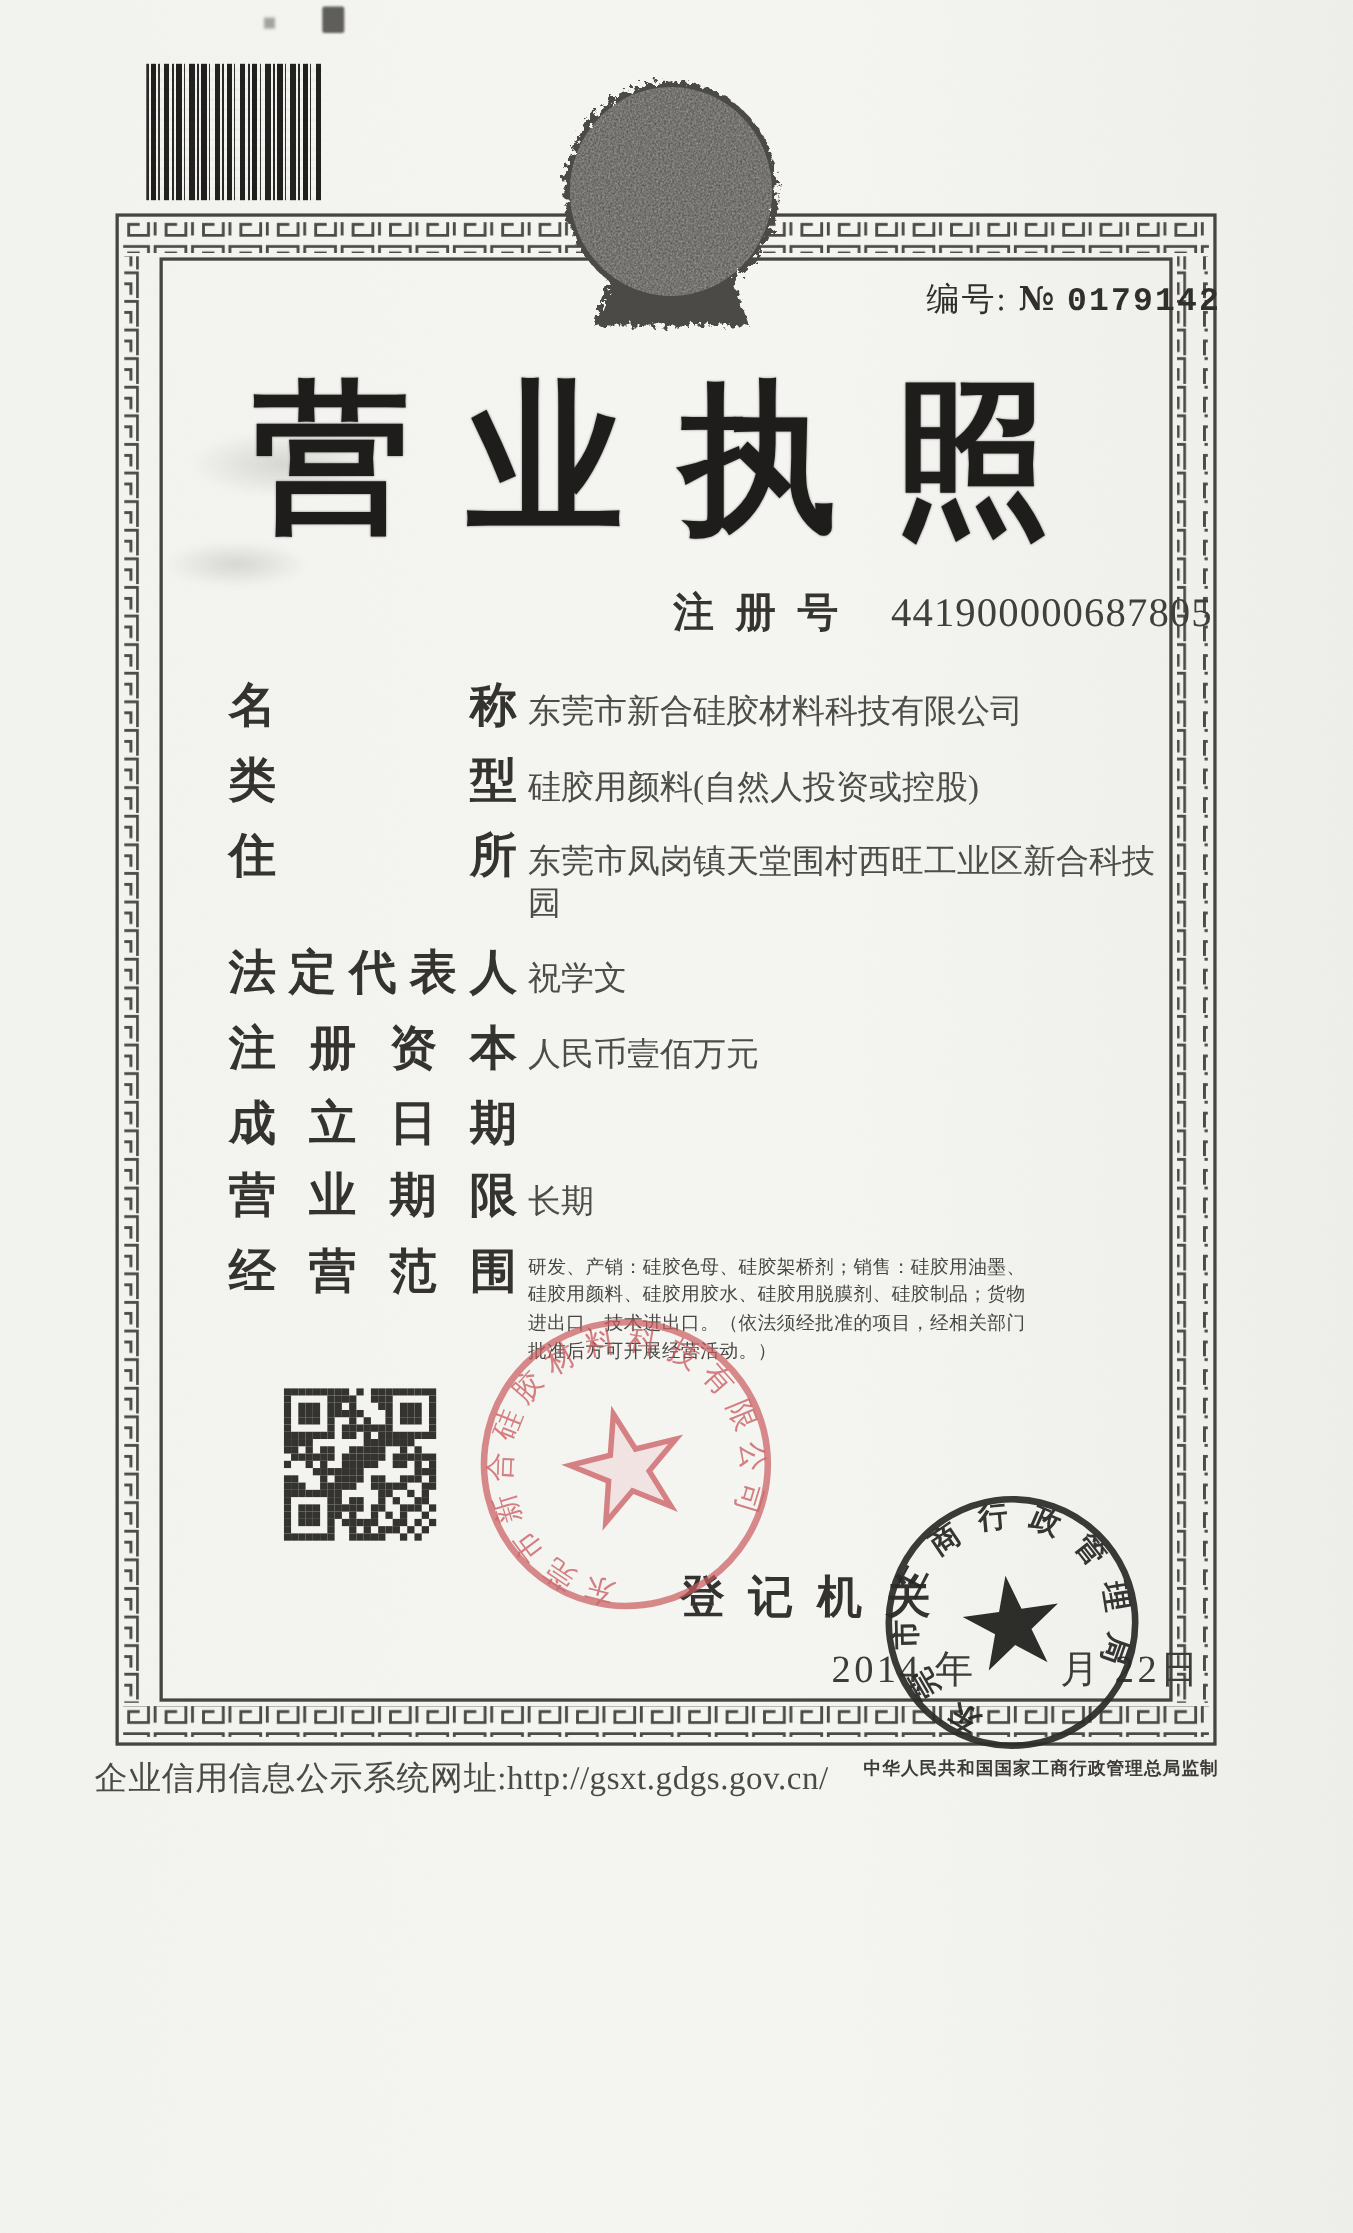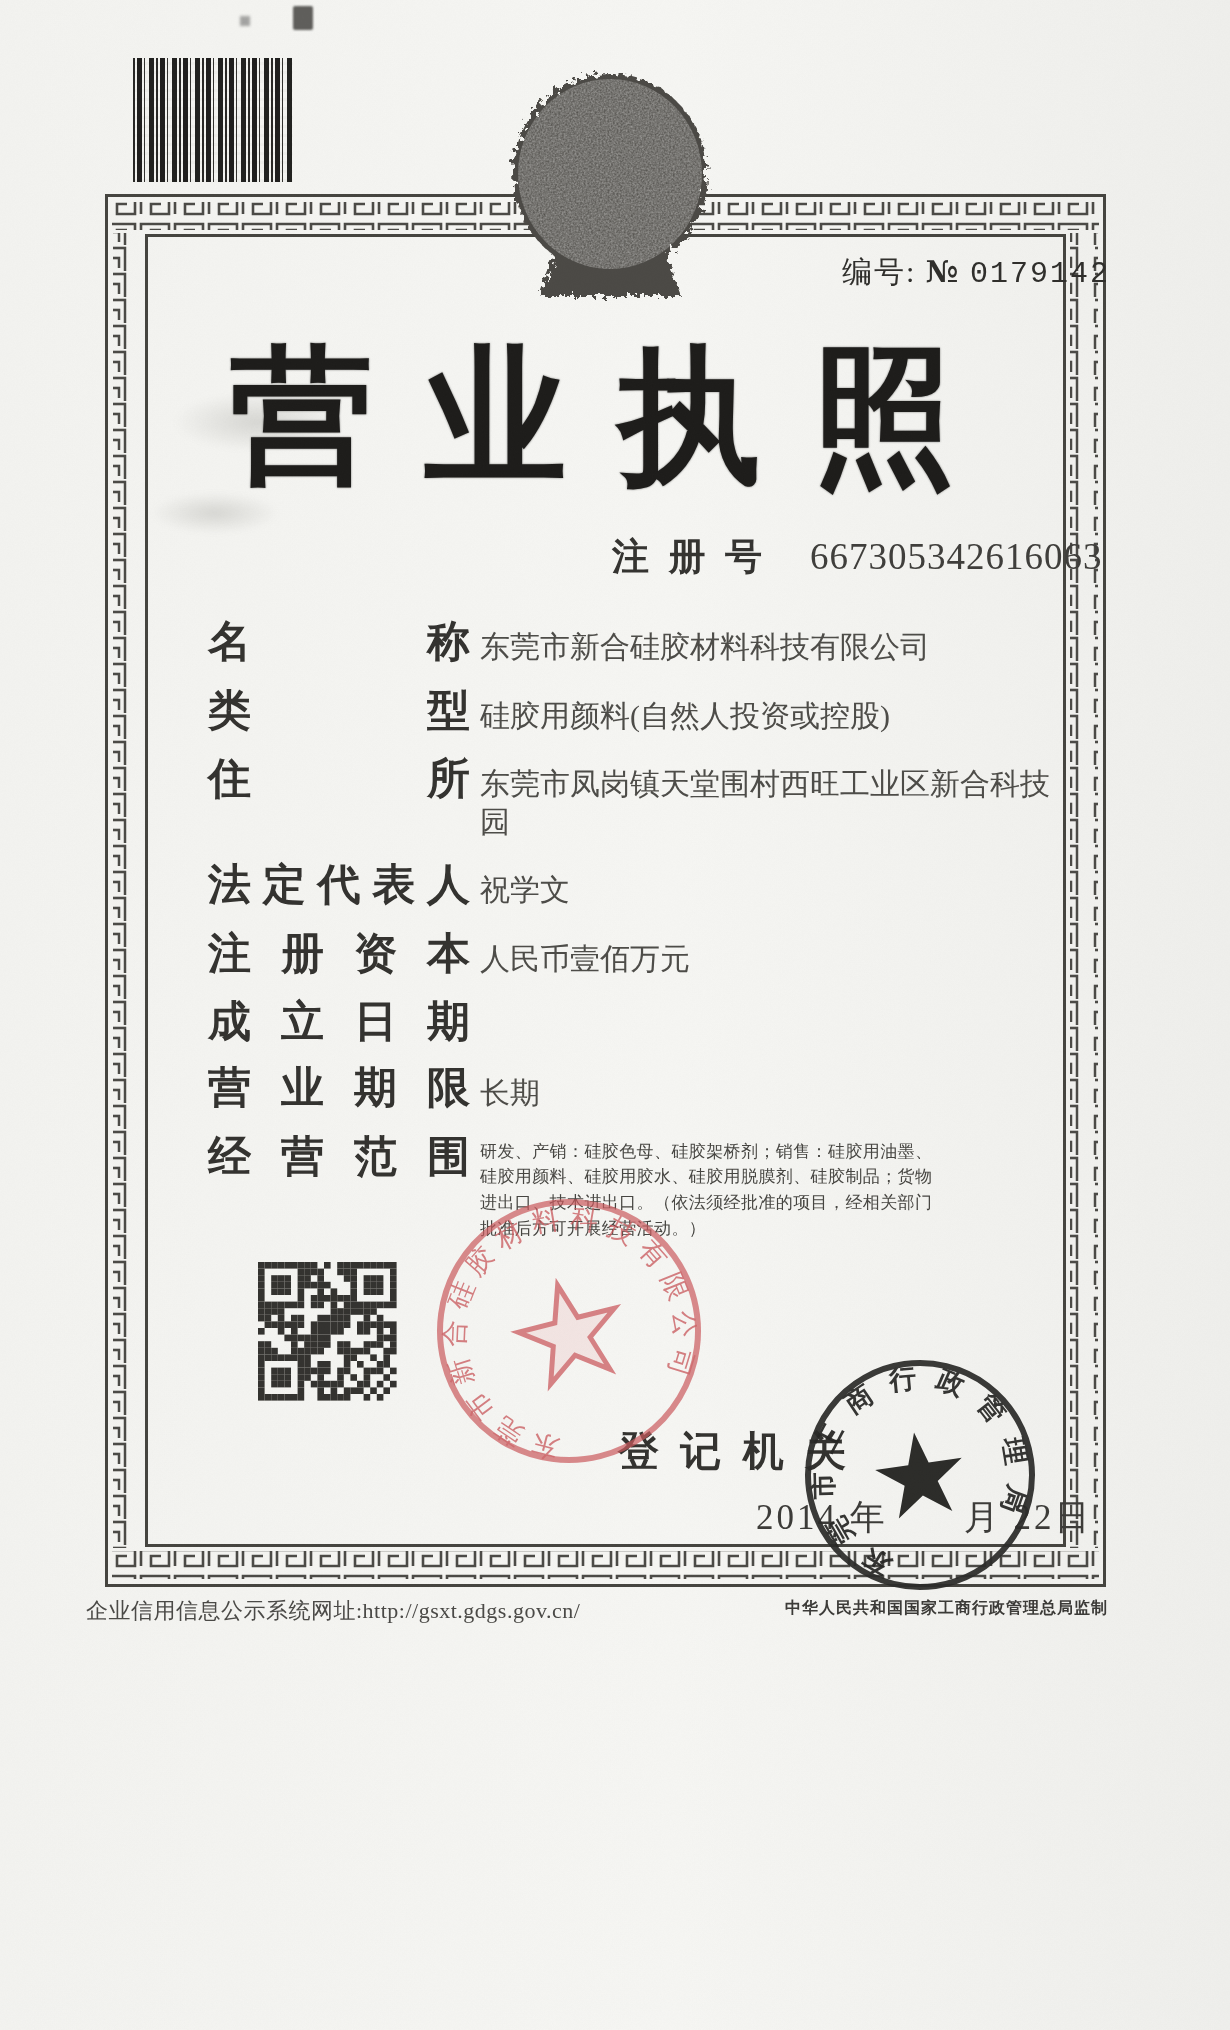--- a/index.html
+++ b/index.html
@@ -15,21 +15,21 @@
       repeating-linear-gradient(90deg,#1f1e1c 0 2px,transparent 2px 4px,#141312 4px 9px,transparent 9px 11px,#2a2926 11px 12px,transparent 12px 16px,#171614 16px 21px,transparent 21px 23px),
       repeating-linear-gradient(0deg,rgba(245,245,242,.55) 0 3px,transparent 3px 9px);
     filter:blur(.4px) contrast(.9);}
   .emblem{position:absolute;left:497px;top:70px;z-index:6;}
   .smudge{position:absolute;background:radial-gradient(ellipse,#8a8a84 0%,transparent 70%);filter:blur(3px);opacity:.28;}
   .mark-top{position:absolute;left:293px;top:6px;width:20px;height:24px;background:#3a3936;filter:blur(1px);opacity:.8;border-radius:2px;}
   .mark-top2{position:absolute;left:240px;top:16px;width:10px;height:10px;background:#555;filter:blur(1.5px);opacity:.5;}
 
   .serial{position:absolute;left:842px;top:252px;font-size:30px;color:#2f2e2b;letter-spacing:2px;z-index:6;}
   .serial .no{font-family:"DejaVu Serif",serif;font-weight:bold;}
-  .serial .digits{font-family:"Liberation Mono",monospace;font-weight:400;text-align:right;}
+  .serial .digits{font-family:"Liberation Mono",monospace;font-weight:700;text-align:right;}
 
   .frame-svg{position:absolute;left:104px;top:193px;z-index:1;}
 
   .title{position:absolute;left:104px;top:322px;width:1003px;text-align:center;
     font-family:"Liberation Sans",sans-serif;font-weight:900;font-size:142px;
     letter-spacing:52px;padding-left:26px;box-sizing:border-box;color:#1d1c1a;
     text-shadow:0 0 2px rgba(20,20,18,.6);transform:scaleY(1.04);z-index:5;}
 
   .regno-row{position:absolute;left:612px;top:532px;display:flex;align-items:baseline;z-index:5;}
   .regno-label{width:150px;font-size:37px;font-weight:700;color:#343330;}
@@ -46,21 +46,21 @@
 
   .qr{position:absolute;left:258px;top:1262px;z-index:5;opacity:.92;}
 
   .seal-red{position:absolute;left:423px;top:1185px;z-index:7;opacity:.88;}
   .seal-black{position:absolute;left:795px;top:1350px;z-index:8;opacity:.93;}
 
   .registry-row{position:absolute;left:618px;top:1424px;width:228px;font-size:41px;font-weight:700;color:#33322f;z-index:5;}
   .date-line{position:absolute;left:756px;top:1494px;font-size:35px;color:#3c3b38;z-index:5;letter-spacing:3px;}
 
   .footer{position:absolute;left:0;top:1596px;width:100%;z-index:5;}
-  .footer-left{position:absolute;left:86px;top:0;font-size:22px;color:#4a4946;letter-spacing:.5px;}
+  .footer-left{position:absolute;left:86px;top:0;font-size:30px;color:#4a4946;letter-spacing:.5px;}
   .footer-right{position:absolute;right:122px;top:2px;font-size:16px;font-weight:600;color:#3b3a37;letter-spacing:1px;}
 
   svg text{font-family:"Liberation Serif",serif;}
 </style>
 </head>
 <body>
 
 <div class="page">
 
   <svg class="noise">
@@ -121,21 +121,21 @@
   </div>
 
   <div class="title">营业执照</div>
 
   <div class="regno-row">
     <span class="regno-label jchars">
         <span>注</span>
         <span>册</span>
         <span>号</span>
       </span>
-    <span class="regno-value">667305342616063</span>
+    <span class="regno-value">441900000687805</span>
   </div>
 
   <div class="fields">
     <div class="field-row">
       <div class="field-label jchars">
           <span>名</span>
           <span>称</span>
         </div>
       <div class="field-value">东莞市新合硅胶材料科技有限公司</div>
     </div>

